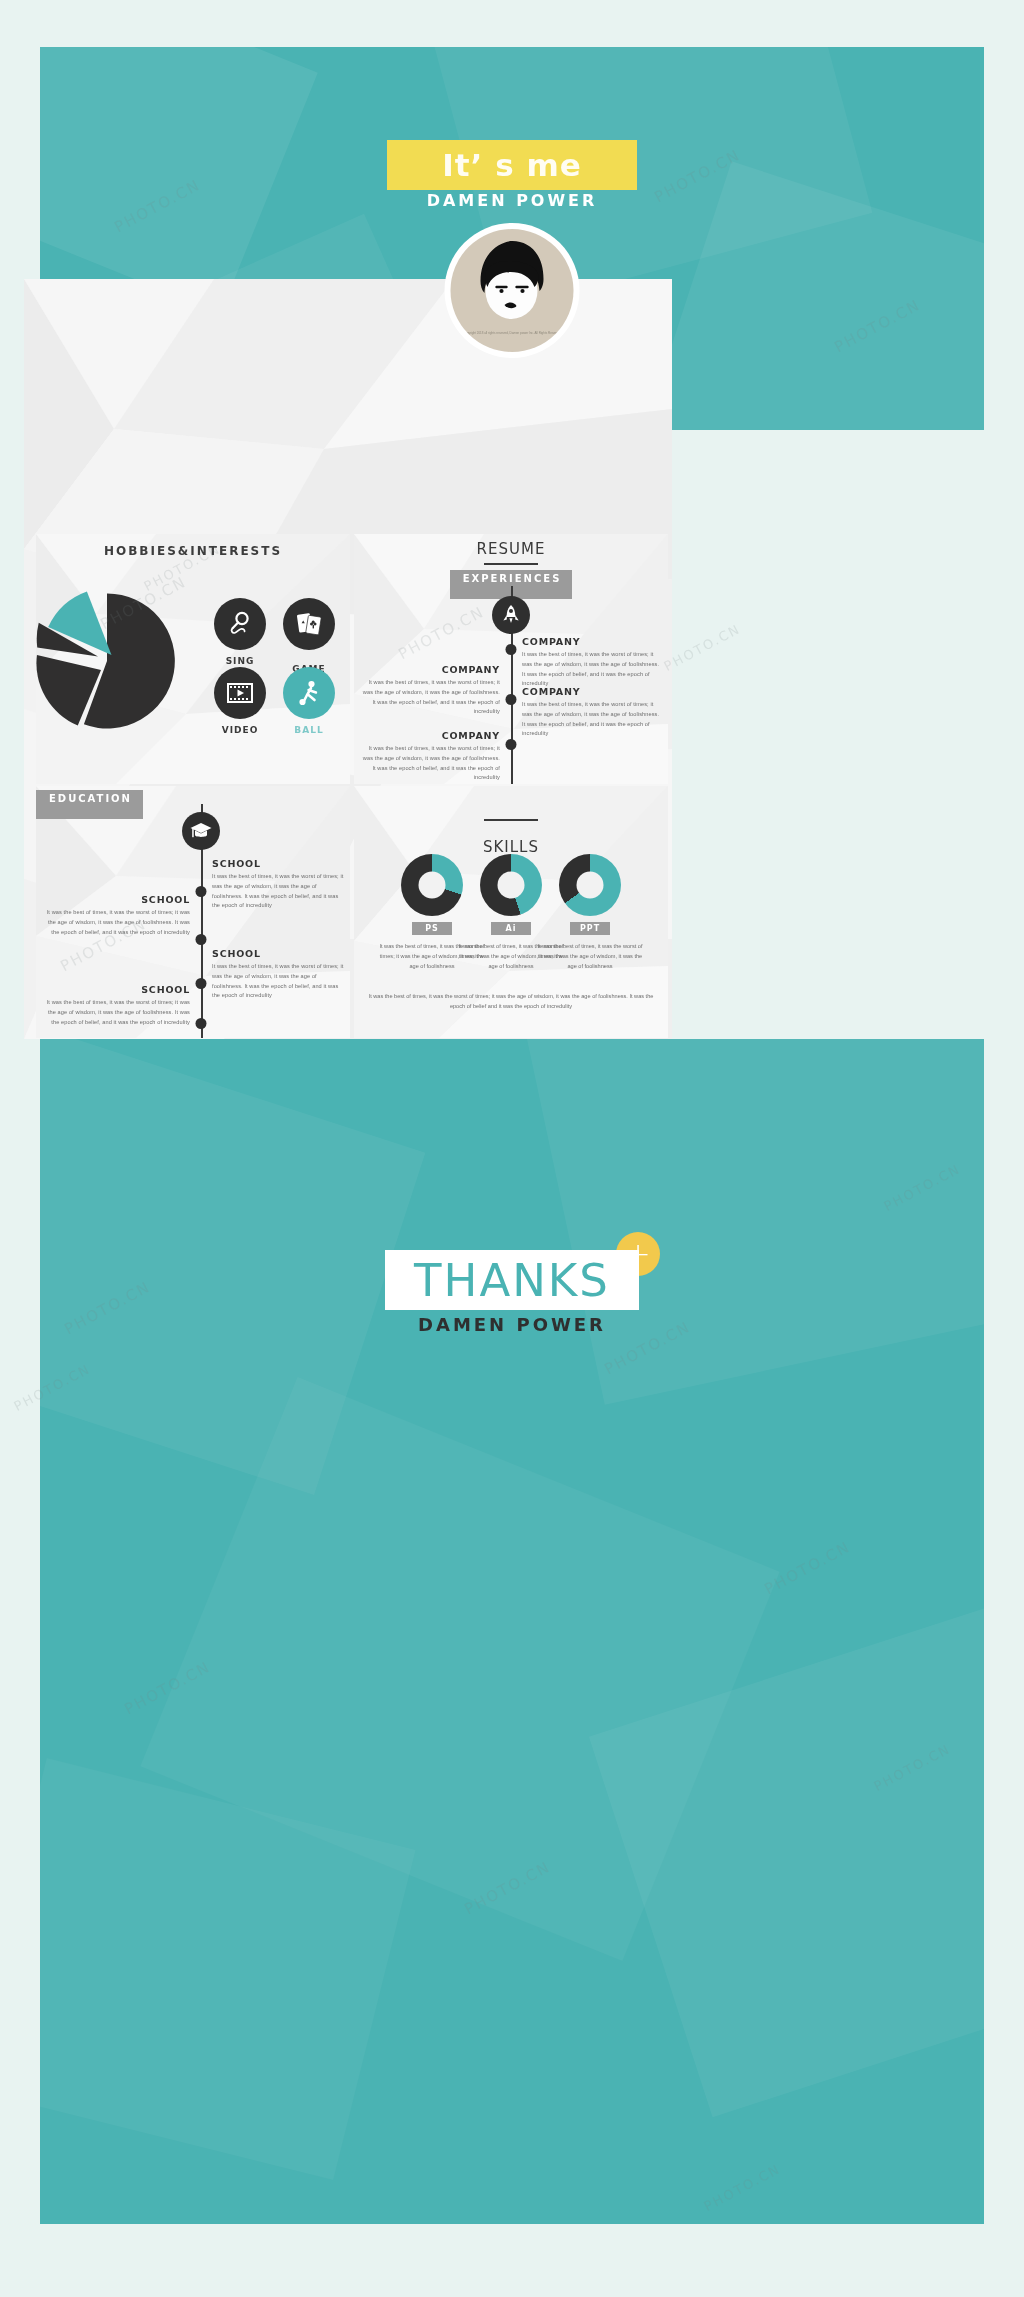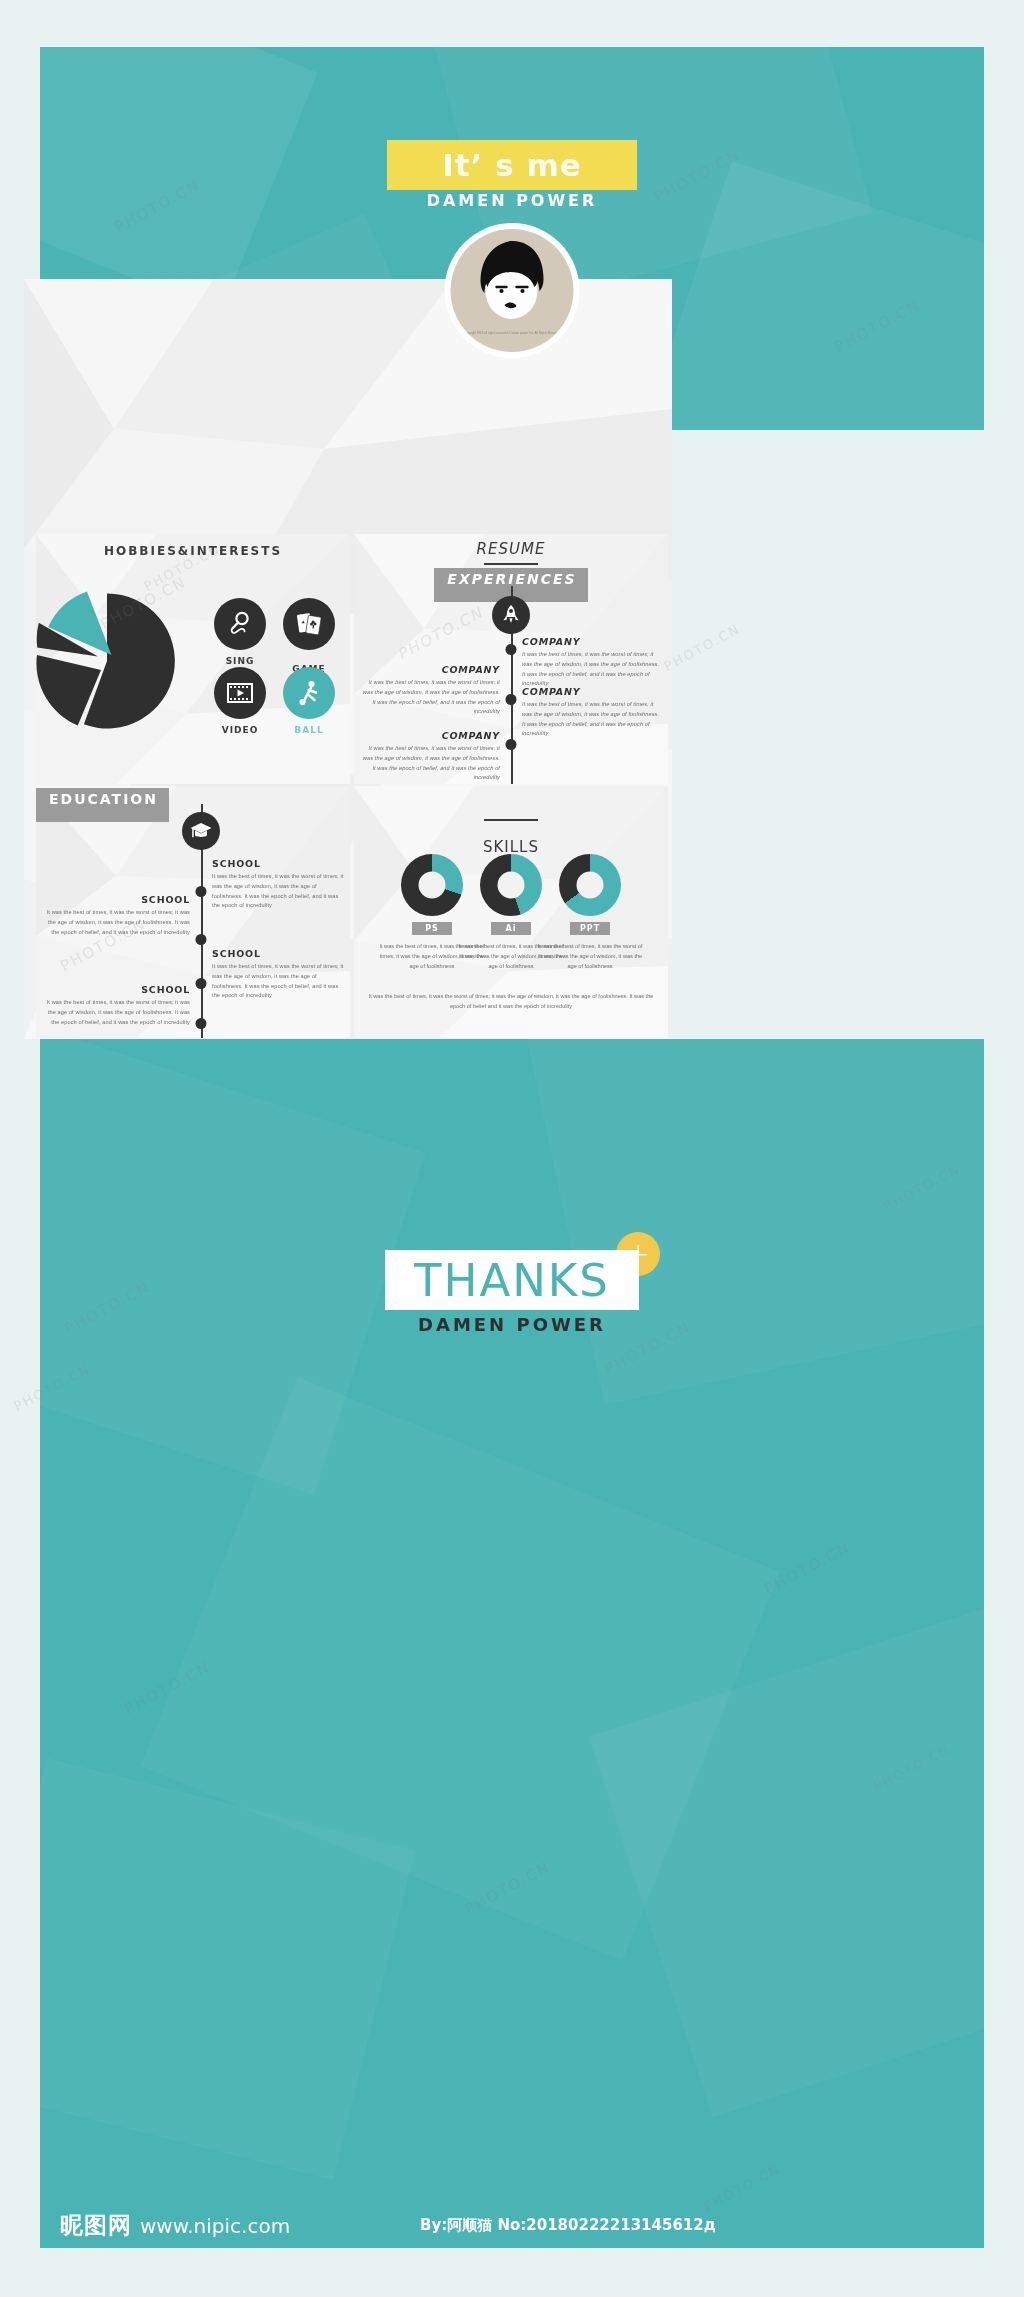--- a/index.html
+++ b/index.html
@@ -150,21 +150,21 @@
   .sec-underline {
     width: 54px;
     height: 2px;
     background: #3a3a3a;
     margin: 3px auto 0;
   }
   .badge {
     display: inline-block;
     background: #9b9b9b;
     color: #ffffff;
-    font-size: 14px;
+    font-size: 10px;
     letter-spacing: 2px;
     padding: 3px 11px 15px 13px;
     font-weight: bold;
     font-family: "DejaVu Sans", sans-serif;
   }
 
   
   .hobby-icon {
     position: absolute;
     width: 52px; height: 52px;
@@ -487,21 +487,21 @@
         <path d="M13.5 11 L21 13.5" stroke="#fff" stroke-width="2.4" stroke-linecap="round"></path>
         <path d="M13 15.5 L19.5 21" stroke="#fff" stroke-width="2.6" stroke-linecap="round"></path>
         <circle cx="7.5" cy="23" r="3.1" fill="#fff"></circle>
       </svg>
     </div>
     <div class="hobby-label" style="left:238px;top:191px;color:#7fc9c9;">BALL</div>
 
     <div class="wm" style="left:60px;top:60px;">PHOTO.CN</div>
   </div>
 
-  <div class="quad" style="left:354px;top:534px;width:314px;height:250px;font-style:italic;">
+  <div class="quad" style="left:354px;top:534px;width:314px;height:250px;">
     <svg width="314" height="250" viewBox="0 0 314 250" style="position:absolute;left:0;top:0;">
       <polygon points="0,0 130,0 70,95" fill="#f8f8f8"></polygon>
       <polygon points="130,0 314,0 230,100 70,95" fill="#f2f2f2"></polygon>
       <polygon points="0,0 70,95 0,160" fill="#eeeeee"></polygon>
       <polygon points="70,95 230,100 160,195 0,160" fill="#f7f7f7"></polygon>
       <polygon points="230,100 314,0 314,190 160,195" fill="#f0f0f0"></polygon>
       <polygon points="0,160 160,195 90,250 0,250" fill="#f4f4f4"></polygon>
       <polygon points="160,195 314,190 314,250 90,250" fill="#f9f9f9"></polygon>
     </svg>
 
@@ -637,27 +637,20 @@
     </div>
     <div class="thanks-sub">DAMEN POWER</div>
 
     <div class="wm" style="left:20px;top:260px;">PHOTO.CN</div>
     <div class="wm" style="left:560px;top:300px;">PHOTO.CN</div>
     <div class="wm" style="left:720px;top:520px;">PHOTO.CN</div>
     <div class="wm" style="left:80px;top:640px;">PHOTO.CN</div>
     <div class="wm" style="left:420px;top:840px;">PHOTO.CN</div>
   </div>
 
-  <div id="footer">
-    <div class="footer-left">
-      <span class="footer-cn">昵图网</span>
-      <span class="footer-url">www.nipic.com</span>
-    </div>
-    <div class="footer-right">By:阿顺猫 No:20180222213145612д</div>
-  </div>
 
   <div class="wm" style="left:140px;top:560px;font-size:13px;">PHOTO.CN</div>
   <div class="wm" style="left:660px;top:640px;font-size:13px;">PHOTO.CN</div>
   <div class="wm" style="left:880px;top:1180px;font-size:13px;">PHOTO.CN</div>
   <div class="wm" style="left:10px;top:1380px;font-size:13px;">PHOTO.CN</div>
   <div class="wm" style="left:870px;top:1760px;font-size:13px;">PHOTO.CN</div>
   <div class="wm" style="left:700px;top:2180px;font-size:13px;">PHOTO.CN</div>
 
 </div>
 

